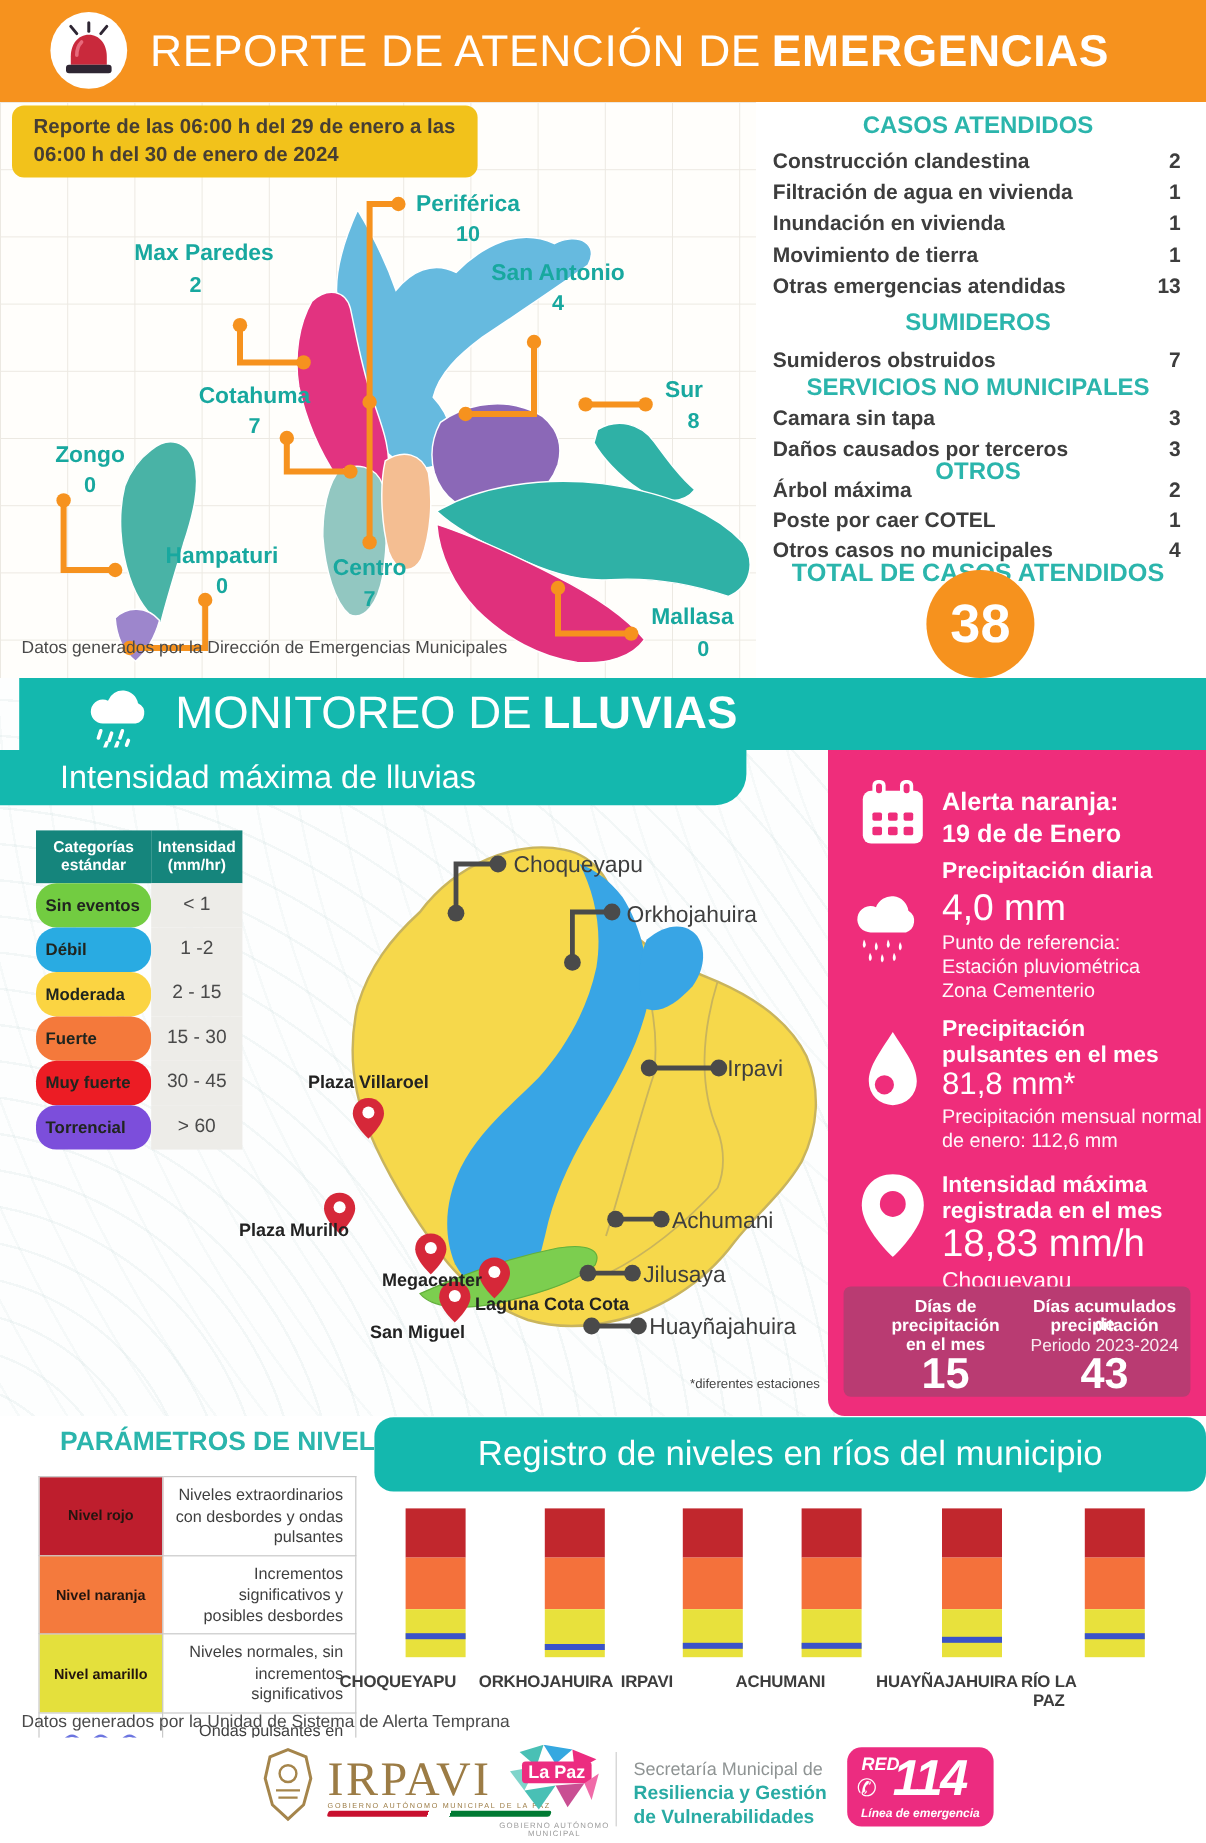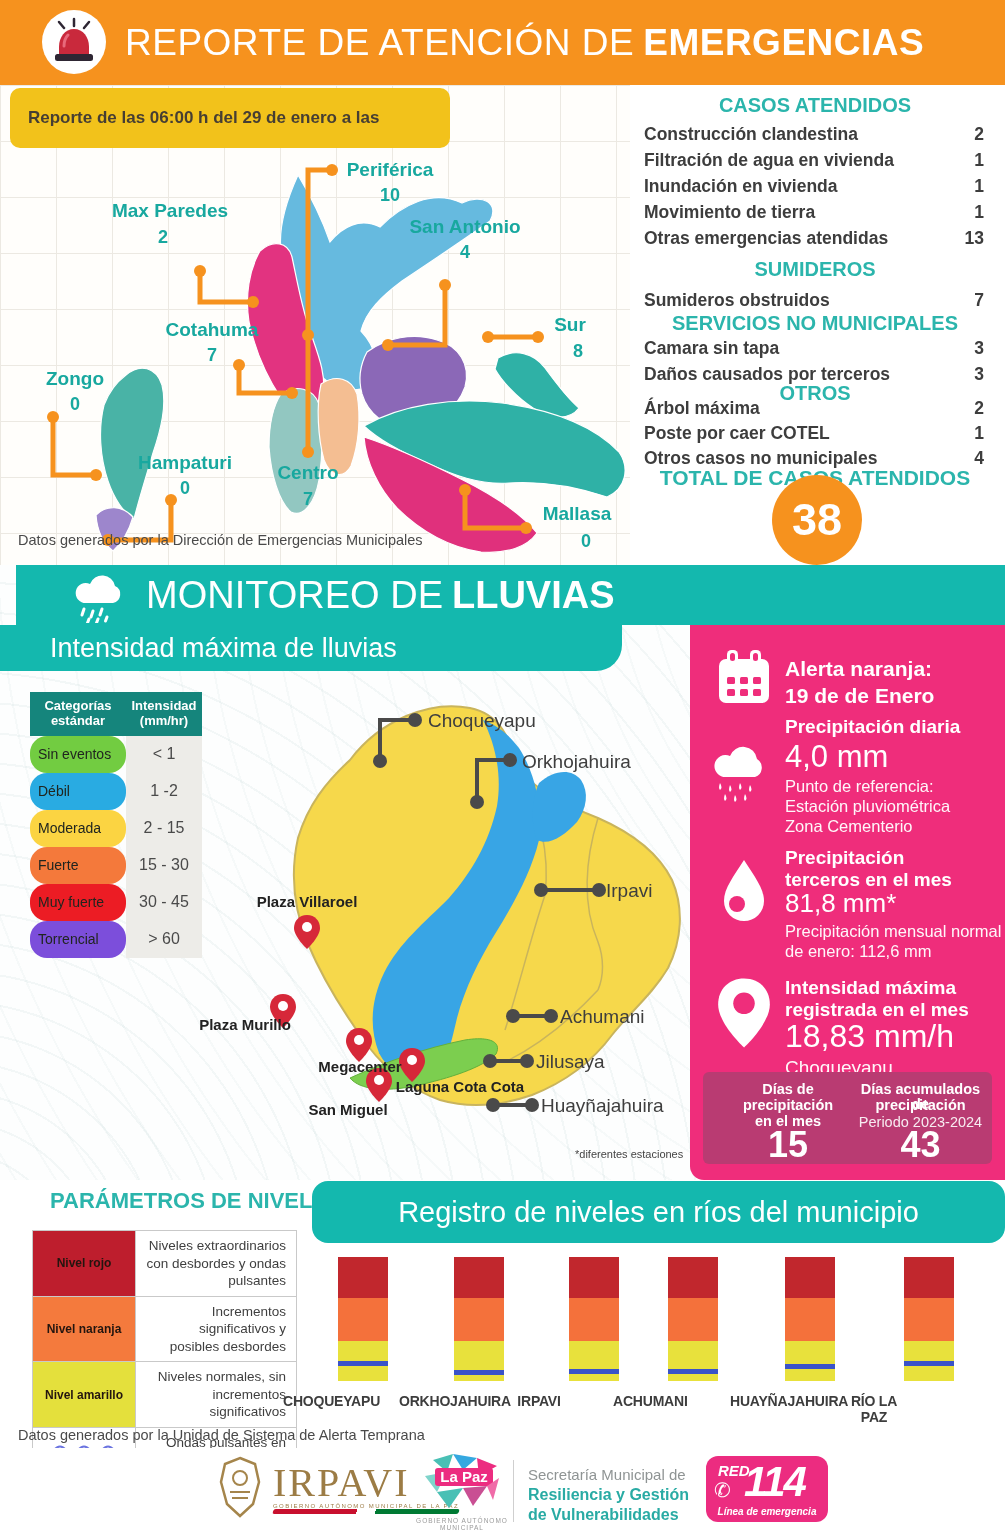--- a/index.html
+++ b/index.html
@@ -13,21 +13,21 @@
   #hdr h1{left:125px;top:0;height:85px;display:flex;align-items:center;margin:0;
           color:#fff;font-size:37px;font-weight:400;letter-spacing:.5px;white-space:nowrap;}
   #hdr h1 b{font-weight:700;margin-left:9px;}
 
   
   #emg{left:0;top:85px;width:1005px;height:480px;background-color:#FFFEFB;
        background-image:linear-gradient(#ECE9E2 1px,transparent 1px),
                         linear-gradient(90deg,#ECE9E2 1px,transparent 1px);
        background-size:56px 56px;}
   #emg .rightbg{left:630px;top:0;width:375px;height:480px;background:#fff;}
-  #ybox{left:10px;top:3px;width:440px;height:60px;background:#F2C21B;border-radius:10px;
+  #ybox{left:10px;top:3px;width:388px;height:60px;background:#F2C21B;border-radius:10px;
         color:#463e33;font-weight:700;font-size:17px;line-height:1.35;
         display:flex;flex-direction:column;justify-content:center;padding:0 18px;box-sizing:border-box;}
   #emg .src{left:18px;top:447px;font-size:14.5px;color:#4a4a4a;}
 
   
   #cases{left:632px;top:3px;width:366px;height:477px;font-size:17.5px;color:#3d3d3d;font-weight:700;}
   #cases .h{position:absolute;width:100%;text-align:center;color:#2BB5AC;font-size:20px;font-weight:700;}
   #cases .row{position:absolute;left:12px;right:14px;display:flex;justify-content:space-between;}
   #cases .tot{position:absolute;width:100%;text-align:center;color:#2BB5AC;font-size:21px;font-weight:700;}
   #cases .circle{position:absolute;left:140px;top:387px;width:90px;height:90px;border-radius:50%;
@@ -45,21 +45,21 @@
   #mon .topbar{left:16px;top:0;width:1005px;height:60px;background:#14B8AE;}
   #mon .topbar h2{position:absolute;left:130px;top:0;height:60px;margin:0;display:flex;align-items:center;
                   color:#fff;font-size:38px;font-weight:400;white-space:nowrap;}
   #mon .topbar h2 b{font-weight:700;margin-left:9px;}
   #mon .subbar{left:0;top:60px;width:622px;height:46px;background:#14B8AE;border-radius:0 0 26px 0;
                display:flex;align-items:center;color:#fff;font-size:27px;padding-left:50px;box-sizing:border-box;}
   
   #ltable{left:30px;top:127px;width:172px;border-collapse:collapse;font-size:14px;}
   #ltable th{background:#15857C;color:#fff;font-size:13px;font-weight:700;padding:7px 4px;line-height:1.15;}
   #ltable td{height:37px;padding:0;}
-  #ltable td.cat{width:88px;font-weight:400;color:#20251f;font-size:14px;padding-left:8px;border-radius:17px;}
+  #ltable td.cat{width:88px;font-weight:700;color:#20251f;font-size:14px;padding-left:8px;border-radius:17px;}
   #ltable td.rng{background:#EDECE8;color:#4a4a4a;font-size:16px;text-align:center;font-weight:400;}
   .rlab{fill:#3E3E3E;font-size:19px;}
   .plab{fill:#222;font-weight:700;font-size:15px;}
   #mon .footnote{left:575px;top:583px;font-size:11px;color:#444;}
 
   
   #alert{left:690px;top:60px;width:315px;height:555px;background:#EF2D7B;border-radius:0 0 0 14px;color:#fff;}
   #alert .b{position:absolute;font-weight:700;font-size:19px;line-height:1.0;}
   #alert .big{position:absolute;font-weight:400;}
   #alert .r{position:absolute;font-weight:400;font-size:16.5px;color:rgba(255,255,255,.96);}
@@ -125,20 +125,21 @@
       <span>REPORTE DE ATENCIÓN DE</span>
       <b>EMERGENCIAS</b>
     </h1>
   </div>
 
   <div id="emg" class="abs">
     <div class="rightbg abs"></div>
 
     <div id="ybox" class="abs">
       <span>Reporte de las  06:00 h del 29 de enero a las</span>
+      <span>06:00 h del 30 de enero de 2024</span>
     </div>
 
     <svg class="abs" style="left:30px;top:60px" width="600" height="415" viewBox="0 0 600 415">
       <g stroke="#ffffff" stroke-width="1.2">
         <path fill="#66BADF" d="M252,112 C246,84 258,52 268,30 C280,50 292,74 300,97 C312,82 330,72 350,82 C372,60 402,44 432,58 C452,48 470,58 460,76 C432,96 402,116 372,136 C352,151 336,166 331,186 C346,202 351,222 341,240 C321,251 299,242 287,226 C271,210 258,190 256,168 C250,150 248,131 252,112 Z"></path>
         <path fill="#E23380" d="M230,106 C243,94 258,97 262,112 C267,135 271,159 279,183 C287,207 297,229 293,253 C285,272 266,269 251,253 C237,232 225,205 219,177 C215,151 219,125 230,106 Z"></path>
         <path fill="#8B68B7" d="M337,207 C356,193 383,187 407,195 C429,201 441,220 435,242 C427,265 404,281 378,283 C356,283 338,269 332,249 C328,234 330,220 337,207 Z"></path>
         <path fill="#92C7C1" d="M251,249 C266,239 283,243 289,259 C293,282 293,309 289,335 C285,357 274,373 261,367 C249,357 241,330 239,302 C239,281 243,261 251,249 Z"></path>
         <path fill="#F4BE92" d="M291,239 C306,229 321,233 327,249 C331,272 329,299 321,321 C313,335 300,331 294,315 C288,293 286,261 291,239 Z"></path>
         <path fill="#2FB1A6" d="M468,213 C485,203 504,208 515,223 C526,238 537,253 549,263 C539,276 520,274 503,263 C486,252 471,235 465,224 Z"></path>
@@ -422,21 +423,21 @@
       <div class="big" style="left:95px;top:114px;font-size:31px">4,0 mm</div>
       <div class="r" style="left:95px;top:152px">Punto de referencia:</div>
       <div class="r" style="left:95px;top:172px">Estación pluviométrica</div>
       <div class="r" style="left:95px;top:192px">Zona Cementerio</div>
 
       <svg class="abs" style="left:26px;top:233px" width="56" height="66" viewBox="0 0 56 66">
         <path d="M28,2 C38,18 48,30 48,43 a20,20 0 1 1 -40,0 C8,30 18,18 28,2 Z" fill="#fff"></path>
         <circle cx="21" cy="46" r="8" fill="#EF2D7B"></circle>
       </svg>
       <div class="b" style="left:95px;top:223px">Precipitación</div>
-      <div class="b" style="left:95px;top:245px">terceros en el mes</div>
+      <div class="b" style="left:95px;top:245px">pulsantes en el mes</div>
       <div class="big" style="left:95px;top:263px;font-size:26px">81,8 mm*</div>
       <div class="r" style="left:95px;top:297px">Precipitación mensual normal</div>
       <div class="r" style="left:95px;top:317px">de enero: 112,6 mm</div>
 
       <svg class="abs" style="left:26px;top:352px" width="56" height="72" viewBox="0 0 52 64">
         <path d="M26,0 C12,0 2,10 2,24 C2,42 26,64 26,64 C26,64 50,42 50,24 C50,10 40,0 26,0 Z" fill="#fff"></path>
         <circle cx="26" cy="23" r="10" fill="#EF2D7B"></circle>
       </svg>
       <div class="b" style="left:95px;top:353px">Intensidad máxima</div>
       <div class="b" style="left:95px;top:375px">registrada en el mes</div>

